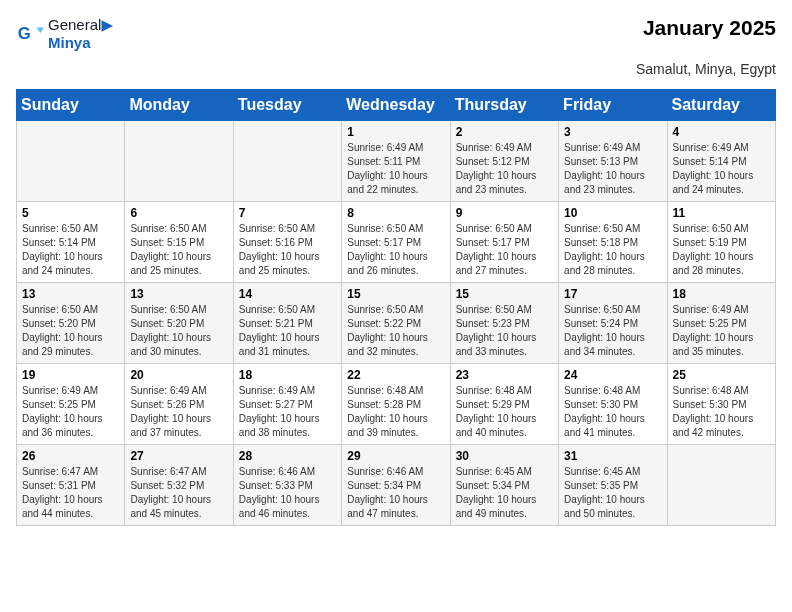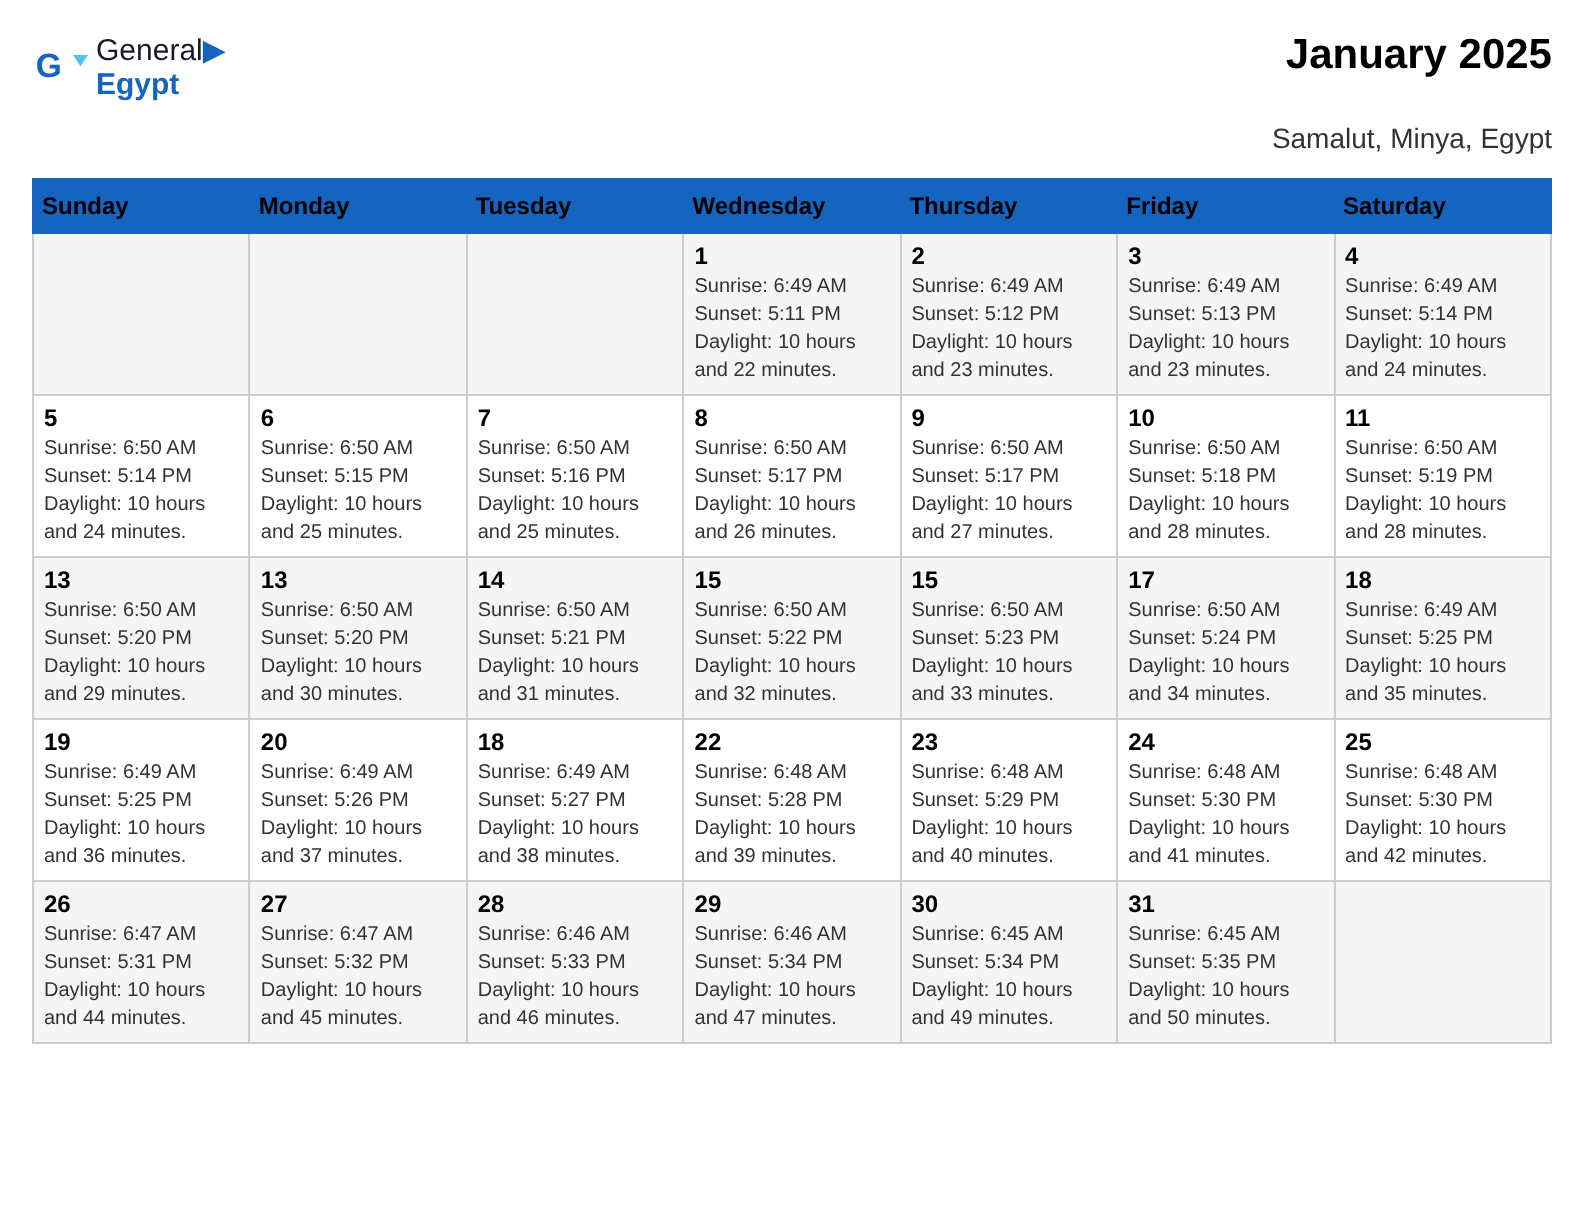--- a/index.html
+++ b/index.html
@@ -39,24 +39,24 @@
       margin-top: 21px;
     }
     .calendar {
       width: 100%;
       border-collapse: collapse;
       border: 1px solid #ccc;
       font-size: 11px;
     }
     .calendar thead tr th {
       background-color: #1565C0;
-      color: #000000;
+      color: #ffffff;
       padding: 6px 4px;
       text-align: left;
-      font-size: 12px;
+      font-size: 16px;
       font-weight: bold;
       border: 1px solid #1565C0;
     }
     .calendar tbody tr td {
       vertical-align: top;
       padding: 4px 5px;
       border: 1px solid #ccc;
       width: calc(100% / 7);
       min-height: 75px;
       height: 80px;
@@ -86,21 +86,21 @@
 <body>
 
 <div class="header">
   <div class="logo">
     <svg class="logo-icon" viewBox="0 0 30 30">
       <text x="2" y="20" font-size="18" font-weight="bold" fill="#1565C0">G</text>
       <polygon points="22,8 30,8 26,14" fill="#4fc3f7"></polygon>
     </svg>
     <div>
       <div style="font-size:15px;font-weight:normal;color:#1a1a2e;">General<span style="color:#1565C0;">▶</span></div>
-      <div style="font-size:15px;font-weight:bold;color:#1565C0;">Egypt</div>
+      <div style="font-size:15px;font-weight:bold;color:#1565C0;">Minya</div>
     </div>
   </div>
   <div class="title-block">
     <div class="month-title">January 2025</div>
     <div class="location-title">Samalut, Minya, Egypt</div>
   </div>
 </div>
 
 <table class="calendar">
   <thead>

